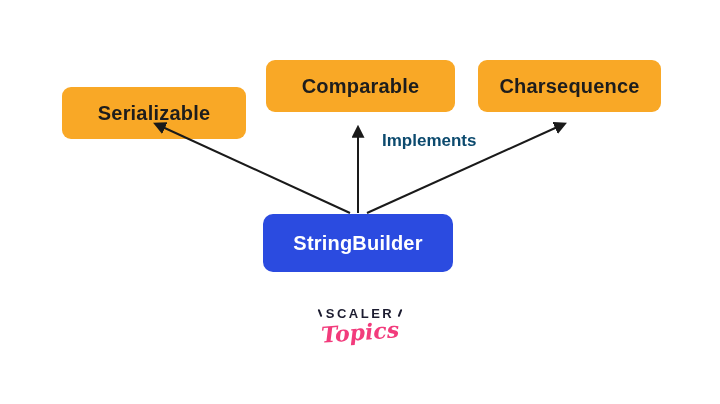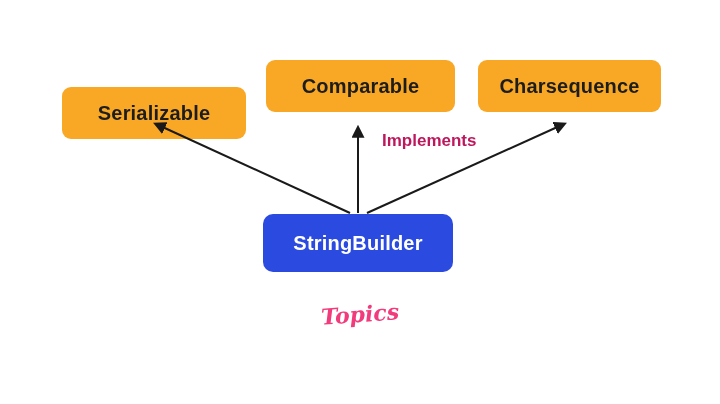--- a/index.html
+++ b/index.html
@@ -50,21 +50,21 @@
     width: 720px;
     height: 404px;
     pointer-events: none;
   }
   .relation-label {
     position: absolute;
     left: 382px;
     top: 131px;
     font-weight: 700;
     font-size: 17px;
-    color: #be185d;
+    color: #0c4a6e;
   }
   .branding {
     position: absolute;
     left: 0;
     top: 303px;
     width: 720px;
     text-align: center;
   }
   .brand-name {
     display: inline-flex;
@@ -124,18 +124,23 @@
       </marker>
     </defs>
     <line x1="350" y1="213" x2="156" y2="124" stroke="#1a1a1a" stroke-width="2" marker-end="url(#arrowhead)"></line>
     <line x1="358" y1="213" x2="358" y2="128" stroke="#1a1a1a" stroke-width="2" marker-end="url(#arrowhead)"></line>
     <line x1="367" y1="213" x2="564" y2="124" stroke="#1a1a1a" stroke-width="2" marker-end="url(#arrowhead)"></line>
   </svg>
 
   <div class="relation-label">Implements</div>
 
   <div class="branding">
+    <div class="brand-name">
+      <span class="brand-mark left"></span>
+      <span>SCALER</span>
+      <span class="brand-mark right"></span>
+    </div>
     <div>
       <span class="brand-sub">Topics</span>
     </div>
   </div>
 
 </div>
 
 </body></html>

